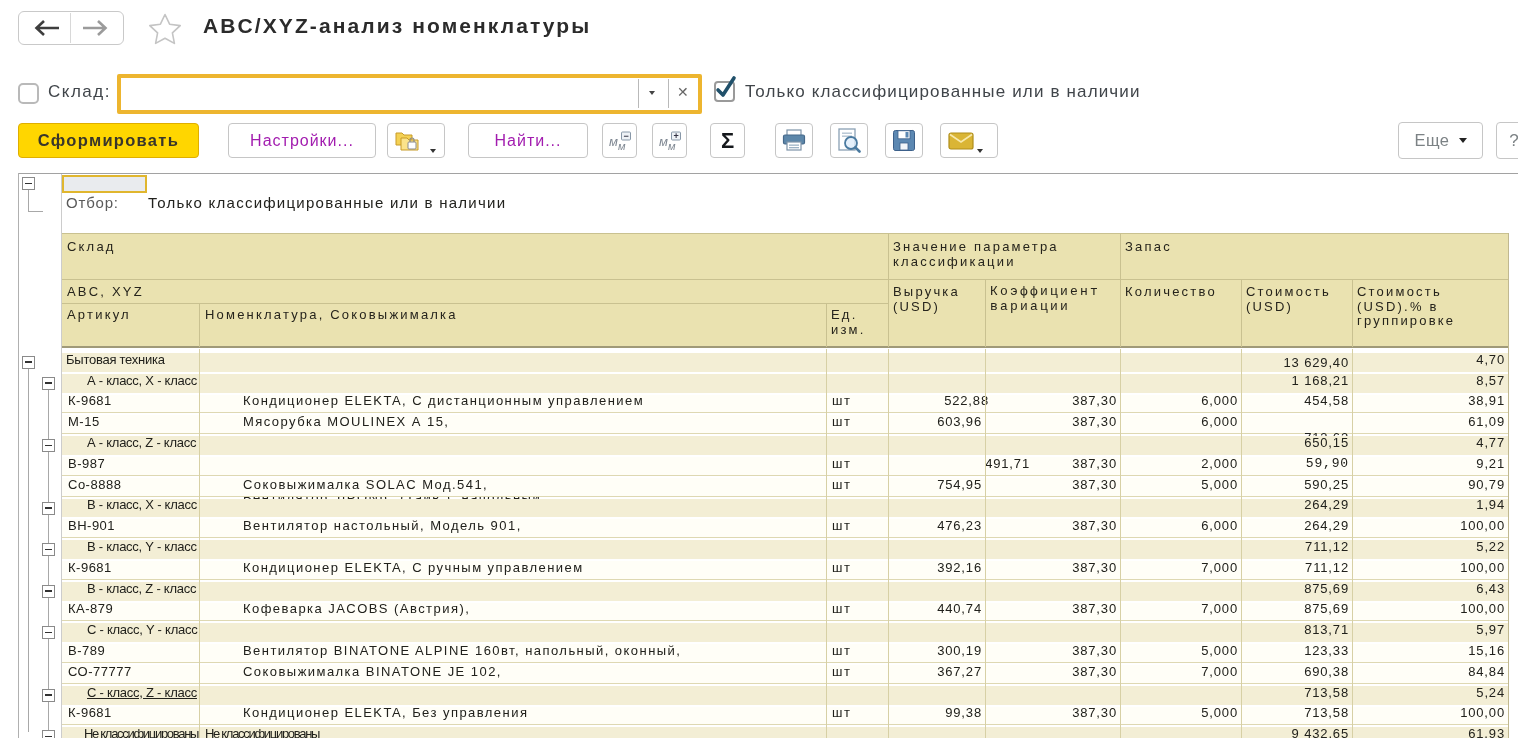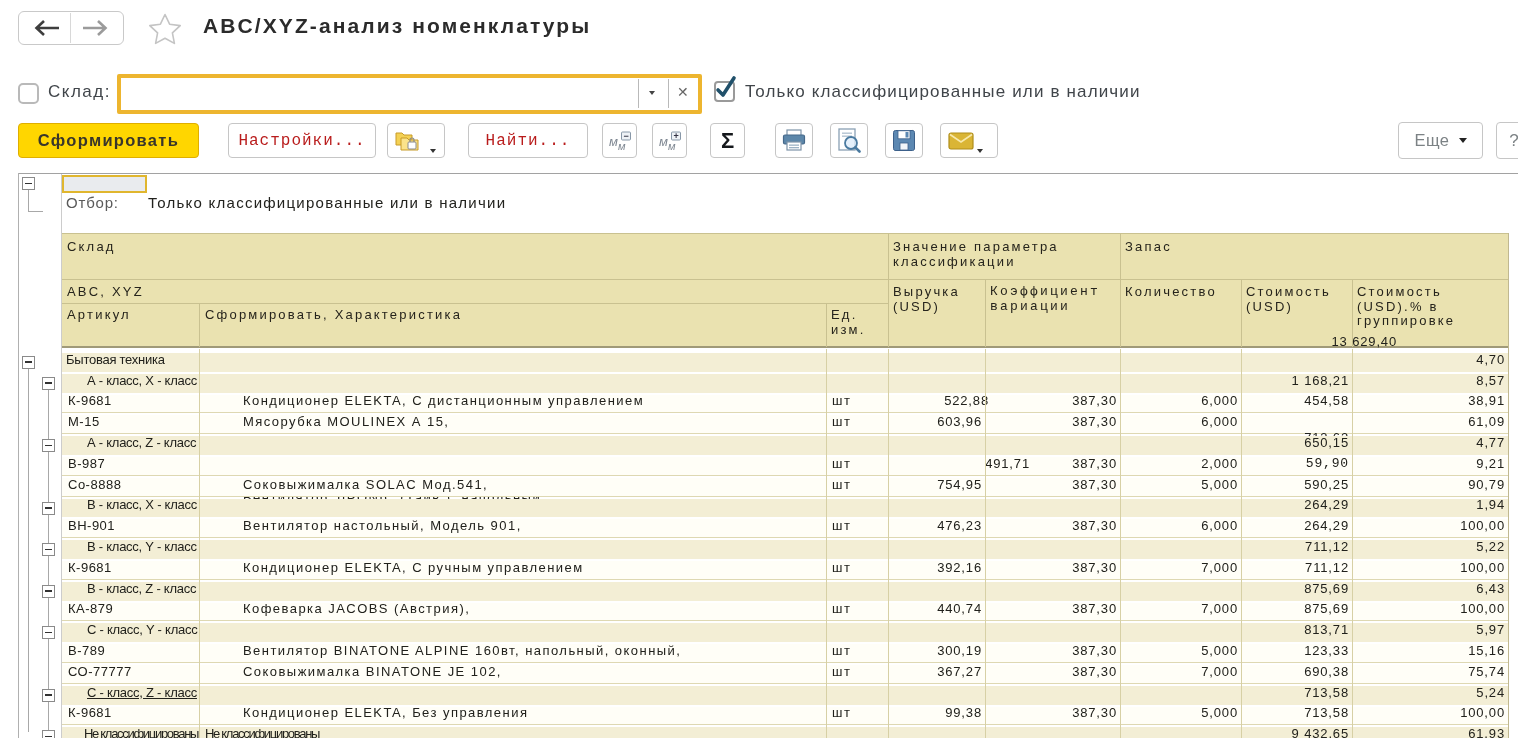--- a/index.html
+++ b/index.html
@@ -1,20 +1,20 @@
 <!DOCTYPE html>
 <html><head><meta charset="utf-8"><title>ABC/XYZ-анализ номенклатуры</title>
 <style>
 html,body{margin:0;padding:0;}
 body{width:1518px;height:738px;position:relative;overflow:hidden;background:#fff;
   font-family:"Liberation Sans",sans-serif;}
 .abs{position:absolute;}
 .btn{position:absolute;background:#fff;border:1px solid #c6c6c6;border-radius:4px;
   box-sizing:border-box;display:flex;align-items:center;justify-content:center;}
-.gtx{color:#b91c1c;font-size:16px;letter-spacing:1.0px;font-family:Liberation Mono, monospace;}
+.gtx{color:#a21caf;font-size:16px;letter-spacing:1.0px;}
 .vline{position:absolute;width:1px;background:#d7d0a5;}
 .txt{position:absolute;white-space:nowrap;}
 .num{position:absolute;white-space:nowrap;text-align:right;color:#21211c;
   font-size:13px;letter-spacing:.85px;}
 .dtx{color:#21211c;font-size:13px;letter-spacing:1.45px;}
 .gtex{color:#21211c;font-size:13px;letter-spacing:-0.25px;}
 .htx{position:absolute;color:#26241c;font-size:13px;letter-spacing:2.2px;line-height:14.6px;white-space:nowrap;}
 .caret{display:inline-block;width:0;height:0;border-left:4px solid transparent;
   border-right:4px solid transparent;border-top:5px solid #333;}
 </style></head><body>
@@ -128,32 +128,32 @@
 <div class="abs" style="left:826px;top:303px;width:1px;height:44px;background:#c9c190;"></div>
 <div class="abs" style="left:888px;top:233px;width:1px;height:114px;background:#c9c190;"></div>
 <div class="abs" style="left:985px;top:279px;width:1px;height:68px;background:#c9c190;"></div>
 <div class="abs" style="left:1120px;top:233px;width:1px;height:114px;background:#c9c190;"></div>
 <div class="abs" style="left:1241px;top:279px;width:1px;height:68px;background:#c9c190;"></div>
 <div class="abs" style="left:1352px;top:279px;width:1px;height:68px;background:#c9c190;"></div>
 <div class="abs" style="left:1508px;top:233px;width:1px;height:114px;background:#c9c190;"></div>
 <div class="htx" style="left:67px;top:240px;">Склад</div>
 <div class="htx" style="left:67px;top:285px;">ABC, XYZ</div>
 <div class="htx" style="left:67px;top:308px;">Артикул</div>
-<div class="htx" style="left:205px;top:308px;">Сформировать, Характеристика</div>
+<div class="htx" style="left:205px;top:308px;">Номенклатура, Соковыжималка</div>
 <div class="htx" style="left:831px;top:308px;">Ед.<br>изм.</div>
 <div class="htx" style="left:893px;top:240px;">Значение параметра<br>классификации</div>
 <div class="htx" style="left:1125px;top:240px;">Запас</div>
 <div class="htx" style="left:893px;top:285px;">Выручка<br>(USD)</div>
 <div class="htx" style="left:990px;top:285px;font-family:Liberation Mono, monospace;">Коэффициент<br>вариации</div>
 <div class="htx" style="left:1125px;top:285px;">Количество</div>
 <div class="htx" style="left:1246px;top:285px;">Стоимость<br>(USD)</div>
 <div class="htx" style="left:1357px;top:285px;">Стоимость<br>(USD).% в<br>группировке</div>
 <div class="abs" style="left:62px;top:353.0px;width:1446px;height:18.8px;background:#f3eed5;"></div>
 <div class="txt gtex" style="left:66px;top:351.7px;">Бытовая техника</div>
-<div class="num" style="left:1241px;top:334px;width:108px;margin-left:48px;">13 629,40</div>
+<div class="num" style="left:1241px;top:355px;width:108px;">13 629,40</div>
 <div class="num" style="left:1352px;top:351.7px;width:153px;">4,70</div>
 <div class="abs" style="left:62px;top:373.8px;width:1446px;height:18.8px;background:#f3eed5;"></div>
 <div class="txt gtex" style="left:87px;top:372.5px;">А - класс, X - класс</div>
 <div class="num" style="left:1241px;top:372.5px;width:108px;">1 168,21</div>
 <div class="num" style="left:1352px;top:372.5px;width:153px;">8,57</div>
 <div class="abs" style="left:62px;top:394.6px;width:1446px;height:18.8px;background:#fffef7;border-bottom:1px solid #ded8b2;box-sizing:border-box;"></div>
 <div class="txt dtx" style="left:68px;top:393.3px;letter-spacing:.5px;">К-9681</div>
 <div class="txt dtx" style="left:243px;top:393.3px;">Кондиционер ELEKTA, С дистанционным управлением</div>
 <div class="txt dtx" style="left:832px;top:393.3px;">шт</div>
 <div class="num" style="left:888px;top:393.3px;width:94px;margin-left:7px;">522,88</div>
@@ -245,21 +245,21 @@
 <div class="num" style="left:1241px;top:642.9px;width:108px;">123,33</div>
 <div class="num" style="left:1352px;top:642.9px;width:153px;">15,16</div>
 <div class="abs" style="left:62px;top:665.0px;width:1446px;height:18.8px;background:#fffef7;border-bottom:1px solid #ded8b2;box-sizing:border-box;"></div>
 <div class="txt dtx" style="left:68px;top:663.7px;letter-spacing:.5px;">СО-77777</div>
 <div class="txt dtx" style="left:243px;top:663.7px;">Соковыжималка BINATONE JE 102,</div>
 <div class="txt dtx" style="left:832px;top:663.7px;">шт</div>
 <div class="num" style="left:888px;top:663.7px;width:94px;">367,27</div>
 <div class="num" style="left:985px;top:663.7px;width:132px;">387,30</div>
 <div class="num" style="left:1120px;top:663.7px;width:118px;">7,000</div>
 <div class="num" style="left:1241px;top:663.7px;width:108px;">690,38</div>
-<div class="num" style="left:1352px;top:663.7px;width:153px;">75,74</div>
+<div class="num" style="left:1352px;top:663.7px;width:153px;">84,84</div>
 <div class="abs" style="left:62px;top:685.8px;width:1446px;height:18.8px;background:#f3eed5;"></div>
 <div class="txt gtex" style="left:87px;top:684.5px;text-decoration:underline;">С - класс, Z - класс</div>
 <div class="num" style="left:1241px;top:684.5px;width:108px;">713,58</div>
 <div class="num" style="left:1352px;top:684.5px;width:153px;">5,24</div>
 <div class="abs" style="left:62px;top:706.6px;width:1446px;height:18.8px;background:#fffef7;border-bottom:1px solid #ded8b2;box-sizing:border-box;"></div>
 <div class="txt dtx" style="left:68px;top:705.3px;letter-spacing:.5px;">К-9681</div>
 <div class="txt dtx" style="left:243px;top:705.3px;">Кондиционер ELEKTA, Без управления</div>
 <div class="txt dtx" style="left:832px;top:705.3px;">шт</div>
 <div class="num" style="left:888px;top:705.3px;width:94px;">99,38</div>
 <div class="num" style="left:985px;top:705.3px;width:132px;">387,30</div>

